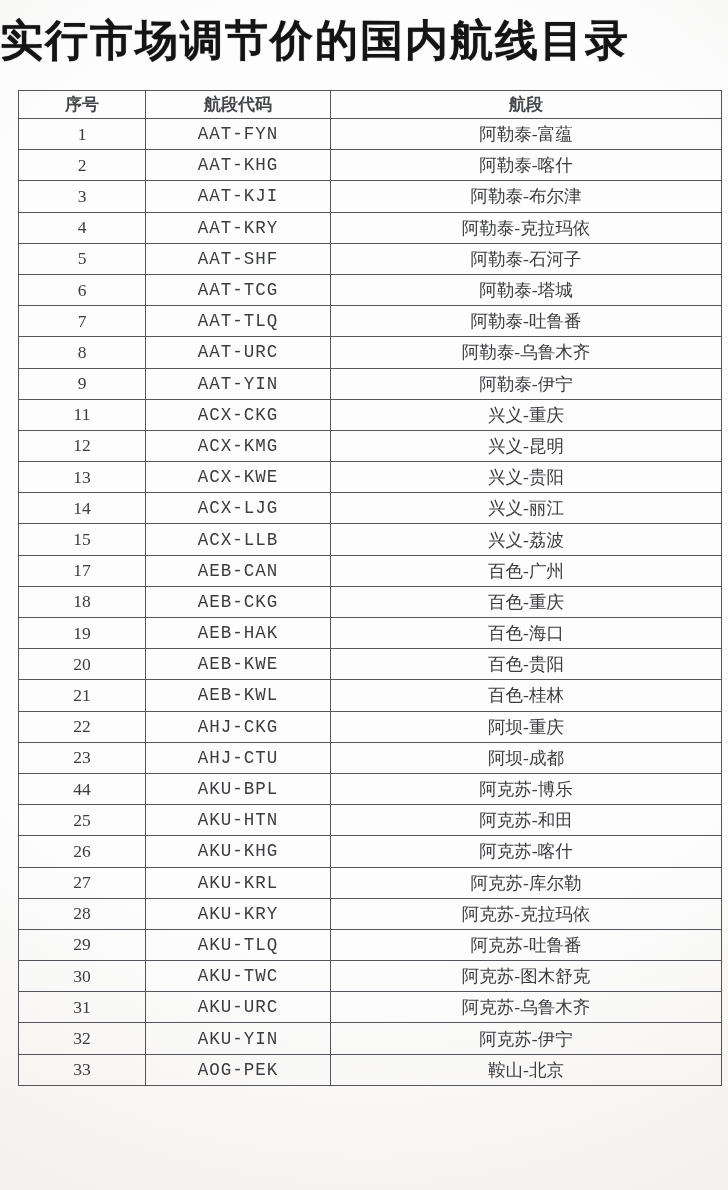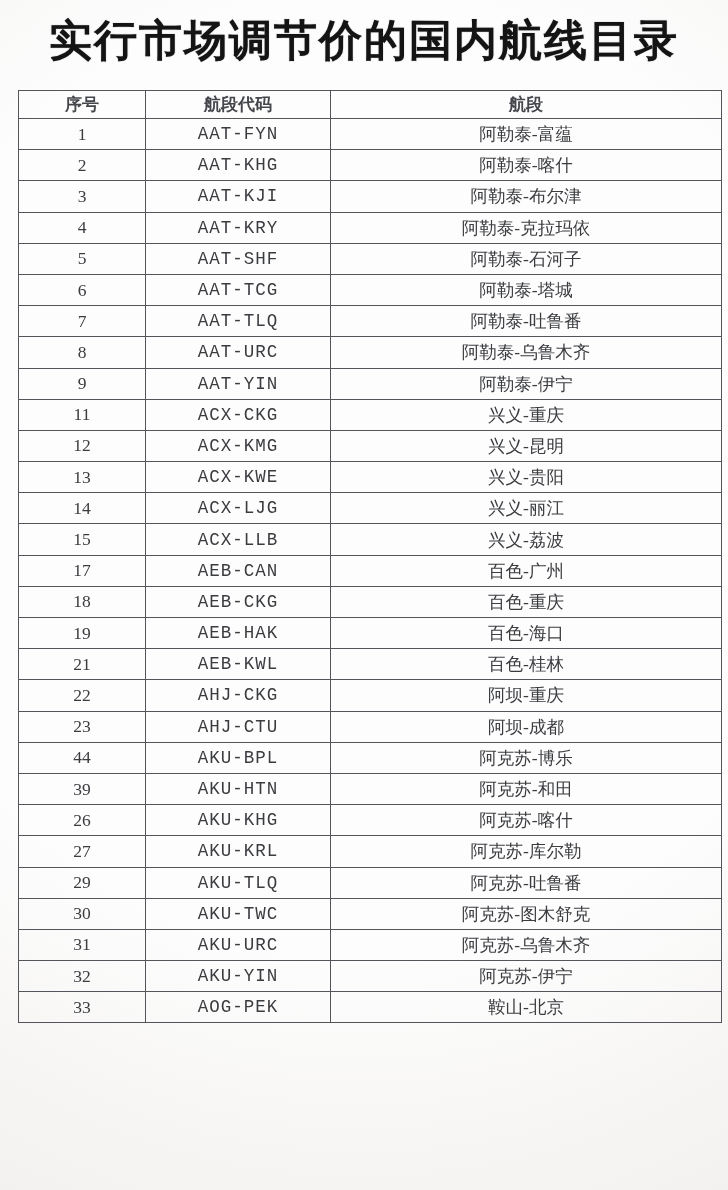--- a/index.html
+++ b/index.html
@@ -12,21 +12,20 @@
   .page {
     width: 728px;
     height: 1190px;
     background: radial-gradient(circle at 50% 40%, #fdfdfd 60%, #f3f1ef 100%);
     box-sizing: border-box;
     overflow: hidden;
   }
   .title {
     margin: 0;
     padding-top: 12px;
-    text-align: center;
     font-family: "Liberation Sans", "DejaVu Sans", sans-serif;
     font-weight: 900;
     font-size: 43px;
     letter-spacing: 2px;
     color: #141414;
     text-shadow: 0 0 1px rgba(20,20,20,0.55);
   }
   table.routes {
     border-collapse: collapse;
     table-layout: fixed;
@@ -166,53 +165,63 @@
           <td data-name="route-index">18</td>
           <td data-name="route-code">AEB-CKG</td>
           <td data-name="route-segment">百色-重庆</td>
         </tr>
         <tr data-name="table-row">
           <td data-name="route-index">19</td>
           <td data-name="route-code">AEB-HAK</td>
           <td data-name="route-segment">百色-海口</td>
         </tr>
         <tr data-name="table-row">
+          <td data-name="route-index">20</td>
+          <td data-name="route-code">AEB-KWE</td>
+          <td data-name="route-segment">百色-贵阳</td>
+        </tr>
+        <tr data-name="table-row">
           <td data-name="route-index">21</td>
           <td data-name="route-code">AEB-KWL</td>
           <td data-name="route-segment">百色-桂林</td>
         </tr>
         <tr data-name="table-row">
           <td data-name="route-index">22</td>
           <td data-name="route-code">AHJ-CKG</td>
           <td data-name="route-segment">阿坝-重庆</td>
         </tr>
         <tr data-name="table-row">
           <td data-name="route-index">23</td>
           <td data-name="route-code">AHJ-CTU</td>
           <td data-name="route-segment">阿坝-成都</td>
         </tr>
         <tr data-name="table-row">
           <td data-name="route-index">44</td>
           <td data-name="route-code">AKU-BPL</td>
           <td data-name="route-segment">阿克苏-博乐</td>
         </tr>
         <tr data-name="table-row">
-          <td data-name="route-index">39</td>
+          <td data-name="route-index">25</td>
           <td data-name="route-code">AKU-HTN</td>
           <td data-name="route-segment">阿克苏-和田</td>
         </tr>
         <tr data-name="table-row">
           <td data-name="route-index">26</td>
           <td data-name="route-code">AKU-KHG</td>
           <td data-name="route-segment">阿克苏-喀什</td>
         </tr>
         <tr data-name="table-row">
           <td data-name="route-index">27</td>
           <td data-name="route-code">AKU-KRL</td>
           <td data-name="route-segment">阿克苏-库尔勒</td>
+        </tr>
+        <tr data-name="table-row">
+          <td data-name="route-index">28</td>
+          <td data-name="route-code">AKU-KRY</td>
+          <td data-name="route-segment">阿克苏-克拉玛依</td>
         </tr>
         <tr data-name="table-row">
           <td data-name="route-index">29</td>
           <td data-name="route-code">AKU-TLQ</td>
           <td data-name="route-segment">阿克苏-吐鲁番</td>
         </tr>
         <tr data-name="table-row">
           <td data-name="route-index">30</td>
           <td data-name="route-code">AKU-TWC</td>
           <td data-name="route-segment">阿克苏-图木舒克</td>

